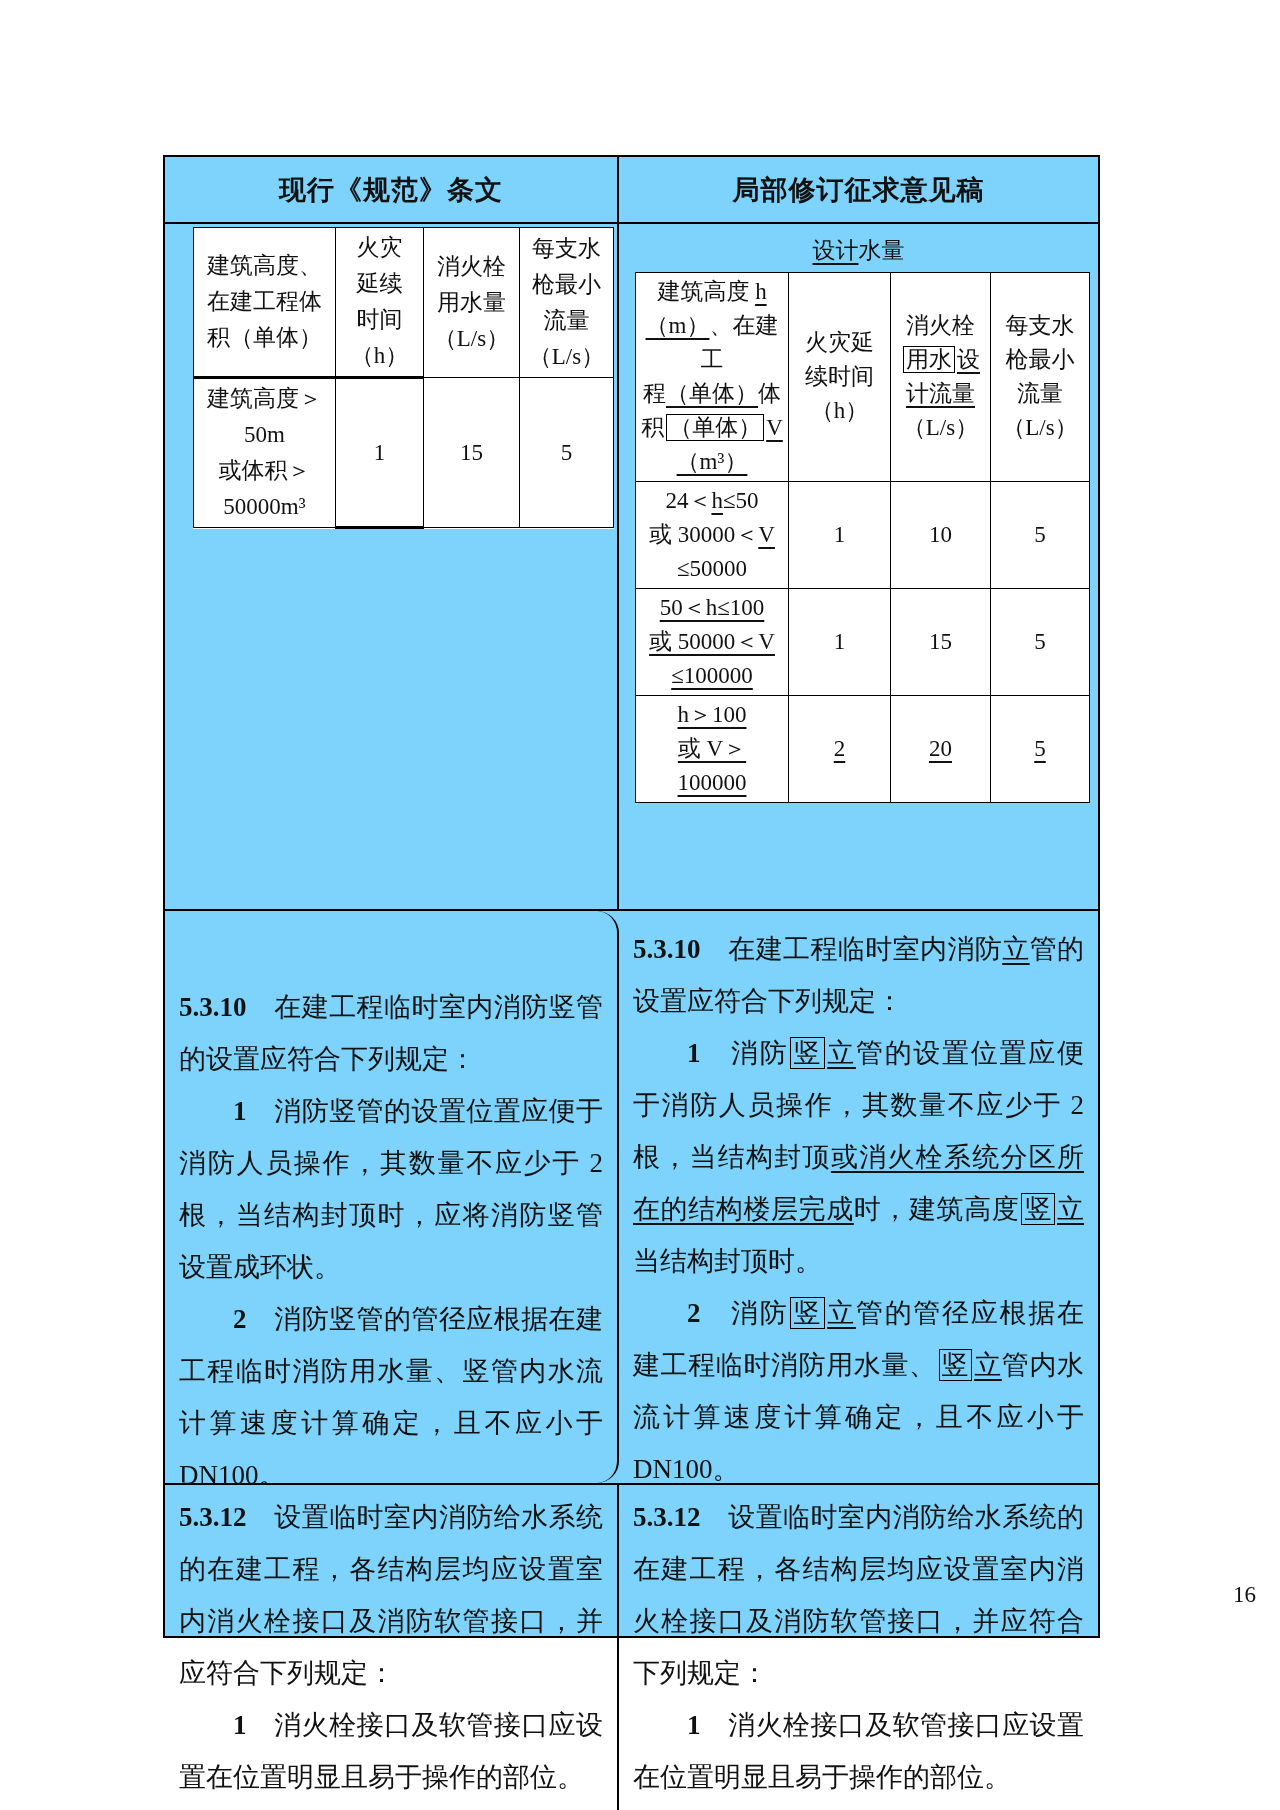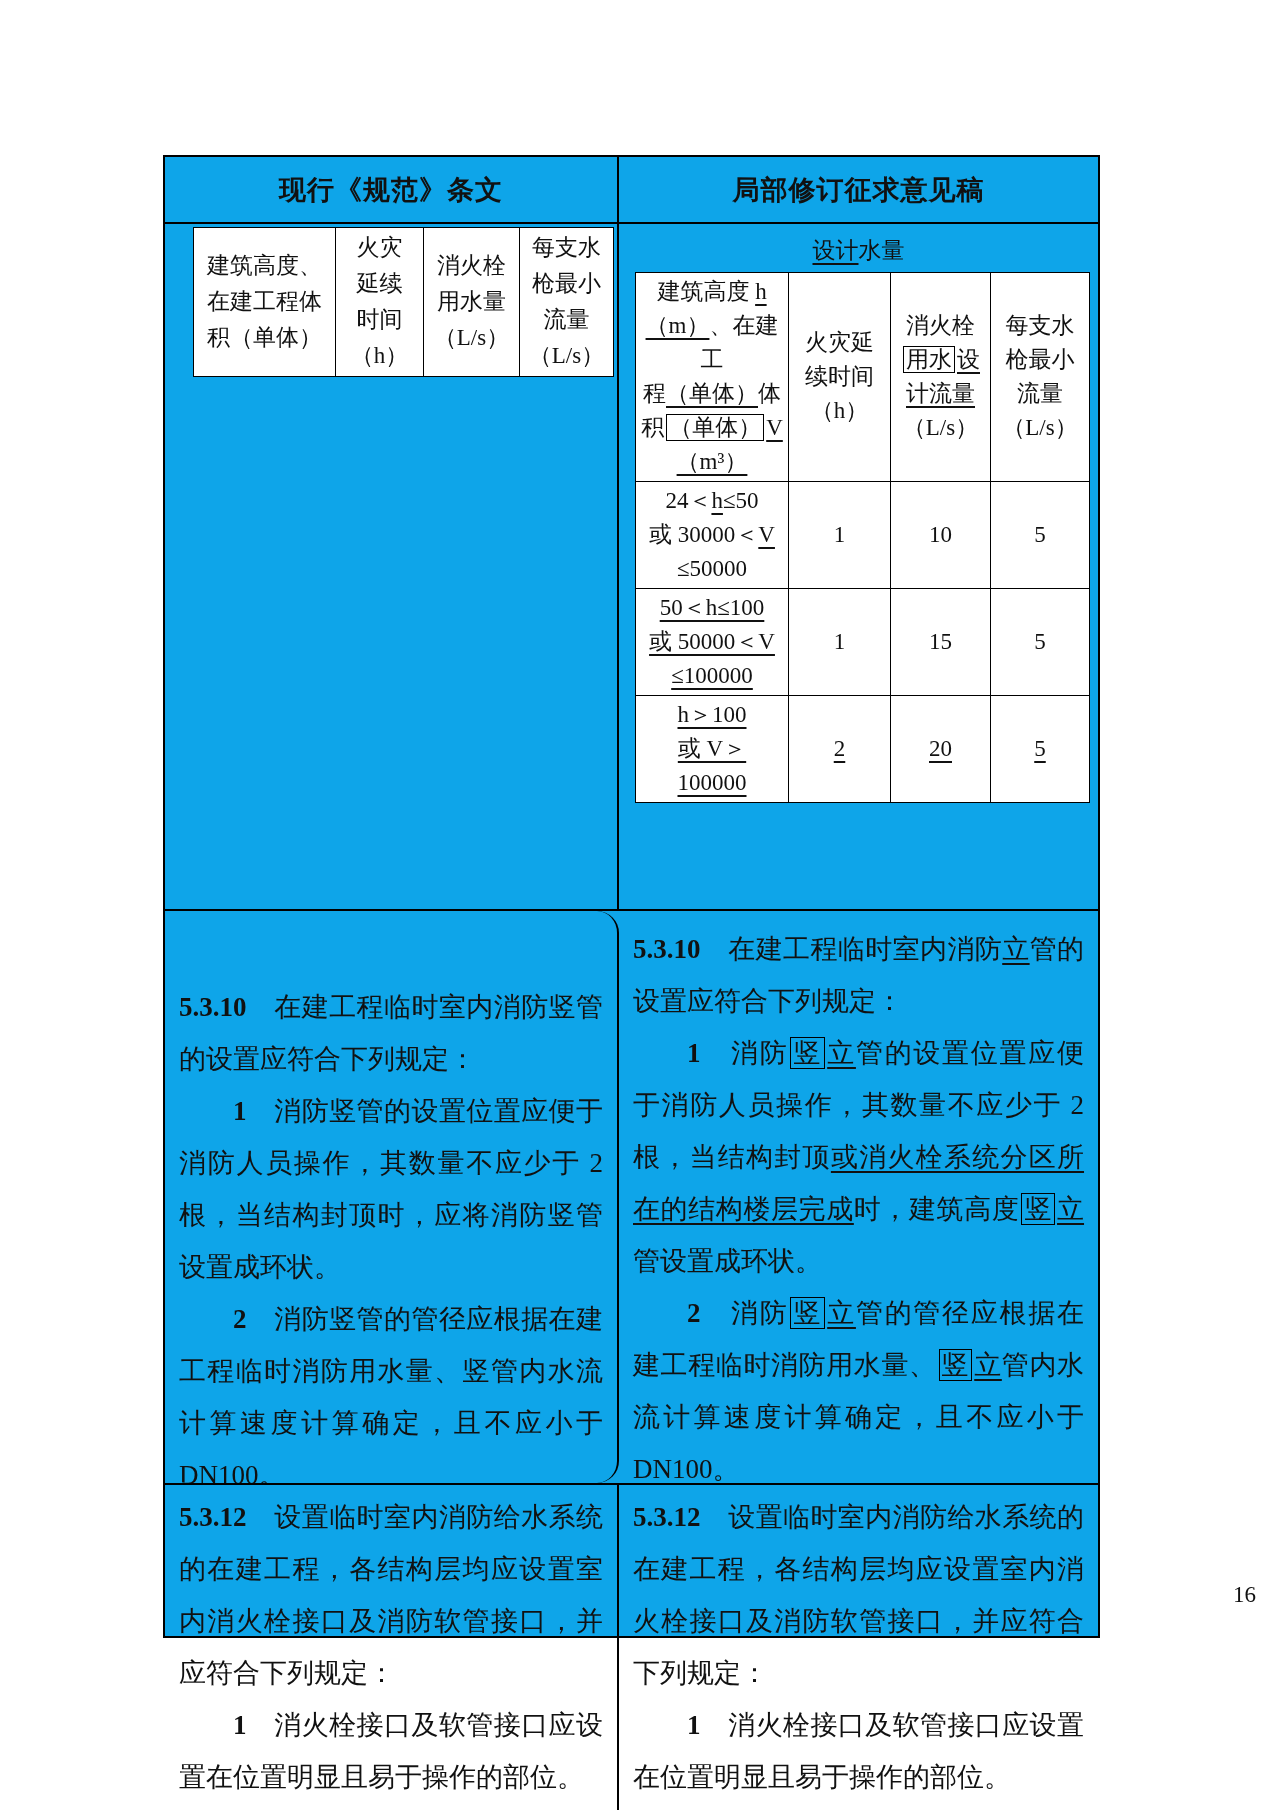--- a/index.html
+++ b/index.html
@@ -4,21 +4,21 @@
 <style>
   html,body{margin:0;padding:0;}
   body{
     width:1280px;height:1810px;background:#ffffff;color:#111;
     font-family:"Liberation Serif","DejaVu Serif",serif;
     position:relative;overflow:hidden;
   }
   .doc-table{
     position:absolute;left:163px;top:155px;width:937px;height:1483px;
     border:2px solid #000;box-sizing:border-box;
-    display:flex;flex-direction:column;background:#0ea5e9;
+    display:flex;flex-direction:column;background:#7dd3fc;
   }
   .trow{display:flex;box-sizing:border-box;border-bottom:2px solid #000;}
   .trow:last-child{border-bottom:none;}
   .cell-left{width:454px;border-right:2px solid #000;box-sizing:border-box;overflow:hidden;}
   .cell-right{flex:1;box-sizing:border-box;overflow:hidden;}
   .hdr-row{height:67px;flex:none;}
   .hdr-cell{display:flex;align-items:center;justify-content:center;
     font-weight:bold;font-size:27px;letter-spacing:1px;}
   .row-tables{height:687px;flex:none;}
   .row-5310{height:574px;flex:none;}
@@ -78,20 +78,29 @@
 时间
 （h）</th>
           <th class="c3">消火栓
 用水量
 （L/s）</th>
           <th class="c4">每支水
 枪最小
 流量
 （L/s）</th>
         </tr>
+        <tr class="r2">
+          <td class="c1 thick-top">建筑高度＞
+50m
+或体积＞
+50000m³</td>
+          <td class="c2 thick-top thick-bottom">1</td>
+          <td class="c3">15</td>
+          <td class="c4">5</td>
+        </tr>
       </tbody>
         </table>
     </div>
     <div class="cell-right">
       <div class="caption"><span class="u">设计</span><span>水量</span></div>
       <table class="itable rtable">
         <tbody>
             <tr class="hrow">
           <th class="c1"><span>建筑高度 </span><span class="u">h</span><span>
 </span><span class="u">（m）</span><span>、在建工
@@ -140,21 +149,21 @@
   </div>
 
   <div class="trow row-5310">
     <div class="cell-left txt pad-big">
       <p><span class="b">5.3.10</span><span>　在建工程临时室内消防竖管的设置应符合下列规定：</span></p>
       <p class="indent"><span class="b">1</span><span>　消防竖管的设置位置应便于消防人员操作，其数量不应少于 2 根，当结构封顶时，应将消防竖管设置成环状。</span></p>
       <p class="indent"><span class="b">2</span><span>　消防竖管的管径应根据在建工程临时消防用水量、竖管内水流计算速度计算确定，且不应小于 DN100。</span></p>
     </div>
     <div class="cell-right txt pad-small">
       <p><span class="b">5.3.10</span><span>　在建工程临时室内消防</span><span class="u">立</span><span>管的设置应符合下列规定：</span></p>
-      <p class="indent"><span class="b">1</span><span>　消防</span><span class="x">竖</span><span class="u">立</span><span>管的设置位置应便于消防人员操作，其数量不应少于 2 根，当结构封顶</span><span class="u">或消火栓系统分区所在的结构楼层完成</span><span>时，建筑高度</span><span class="x">竖</span><span class="u">立</span><span>管设置成环状。</span></p>
+      <p class="indent"><span class="b">1</span><span>　消防</span><span class="x">竖</span><span class="u">立</span><span>管的设置位置应便于消防人员操作，其数量不应少于 2 根，当结构封顶</span><span class="u">或消火栓系统分区所在的结构楼层完成</span><span>时，建筑高度</span><span class="x">竖</span><span class="u">立</span><span>当结构封顶时。</span></p>
       <p class="indent"><span class="b">2</span><span>　消防</span><span class="x">竖</span><span class="u">立</span><span>管的管径应根据在建工程临时消防用水量、</span><span class="x">竖</span><span class="u">立</span><span>管内水流计算速度计算确定，且不应小于 DN100。</span></p>
     </div>
   </div>
 
   <div class="trow row-5312">
     <div class="cell-left txt pad-tiny">
       <p><span class="b">5.3.12</span><span>　设置临时室内消防给水系统的在建工程，各结构层均应设置室内消火栓接口及消防软管接口，并应符合下列规定：</span></p>
       <p class="indent"><span class="b">1</span><span>　消火栓接口及软管接口应设置在位置明显且易于操作的部位。</span></p>
     </div>
     <div class="cell-right txt pad-tiny">

